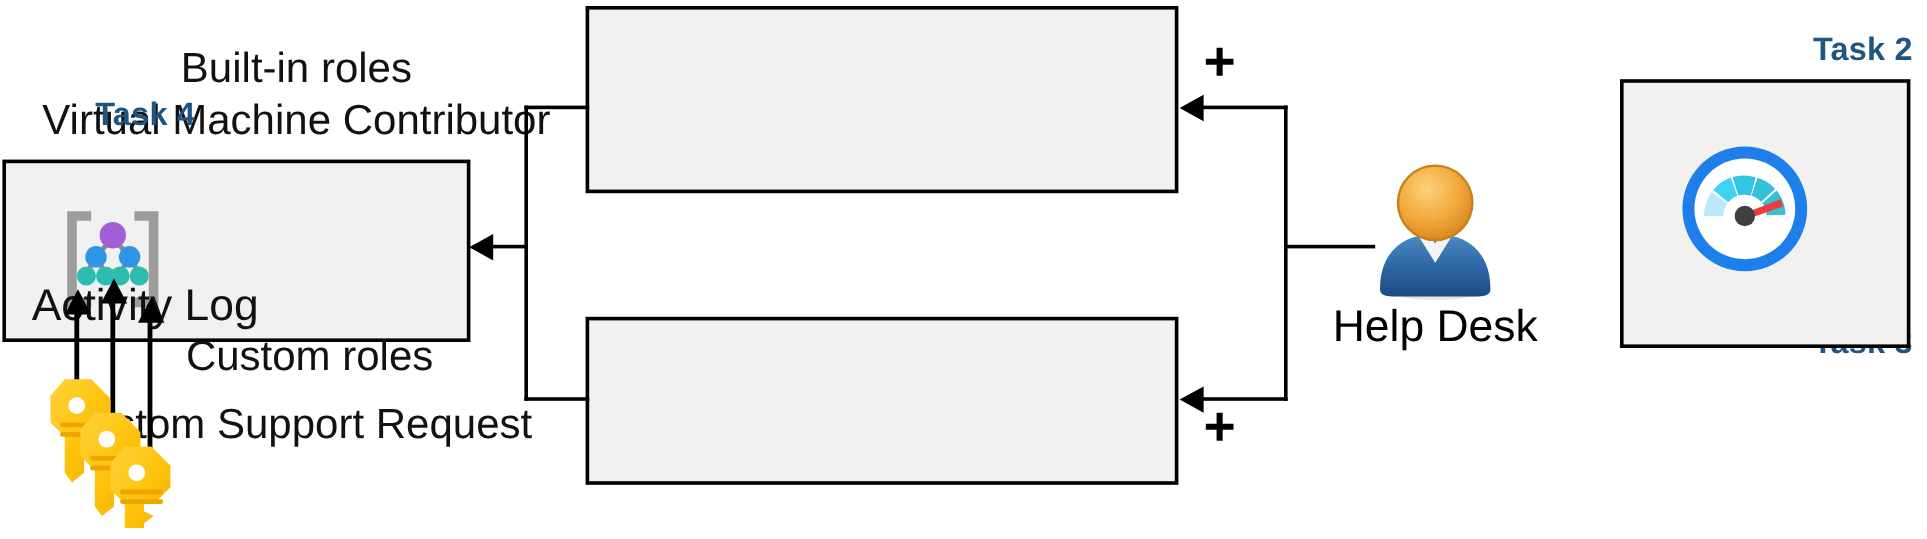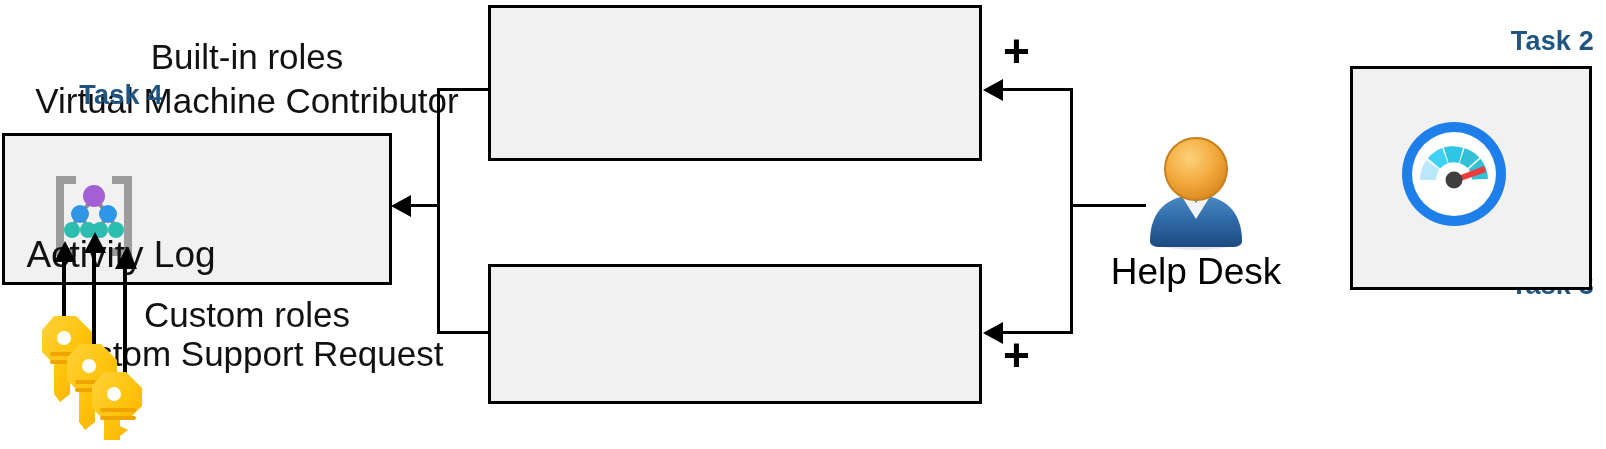--- a/index.html
+++ b/index.html
@@ -41,21 +41,21 @@
 
   
   #task2-box{left:488px;top:5px;width:494px;height:156px;}
   #task2-label{right:12px;top:14px;margin-top:12px;}
   #task2-line1{left:0;top:36px;width:494px;}
   #task2-line2{left:0;top:80px;width:494px;}
 
   
   #task3-box{left:488px;top:264px;width:494px;height:140px;}
   #task3-label{right:12px;top:270px;}
-  #task3-line1{left:0;top:294px;width:494px;}
+  #task3-line1{left:0;top:276px;width:494px;padding-left:11px;}
   #task3-line2{left:0;top:333px;width:494px;}
 
   
   #task4-box{left:1350px;top:66px;width:242px;height:224px;}
   #task4-label{left:0;top:80px;width:242px;text-align:center;}
   #task4-title{left:0;top:232px;width:242px;font-size:37px;}
 
   
   .hline{position:absolute;background:#000;height:3px;}
   .vline{position:absolute;background:#000;width:3px;}

